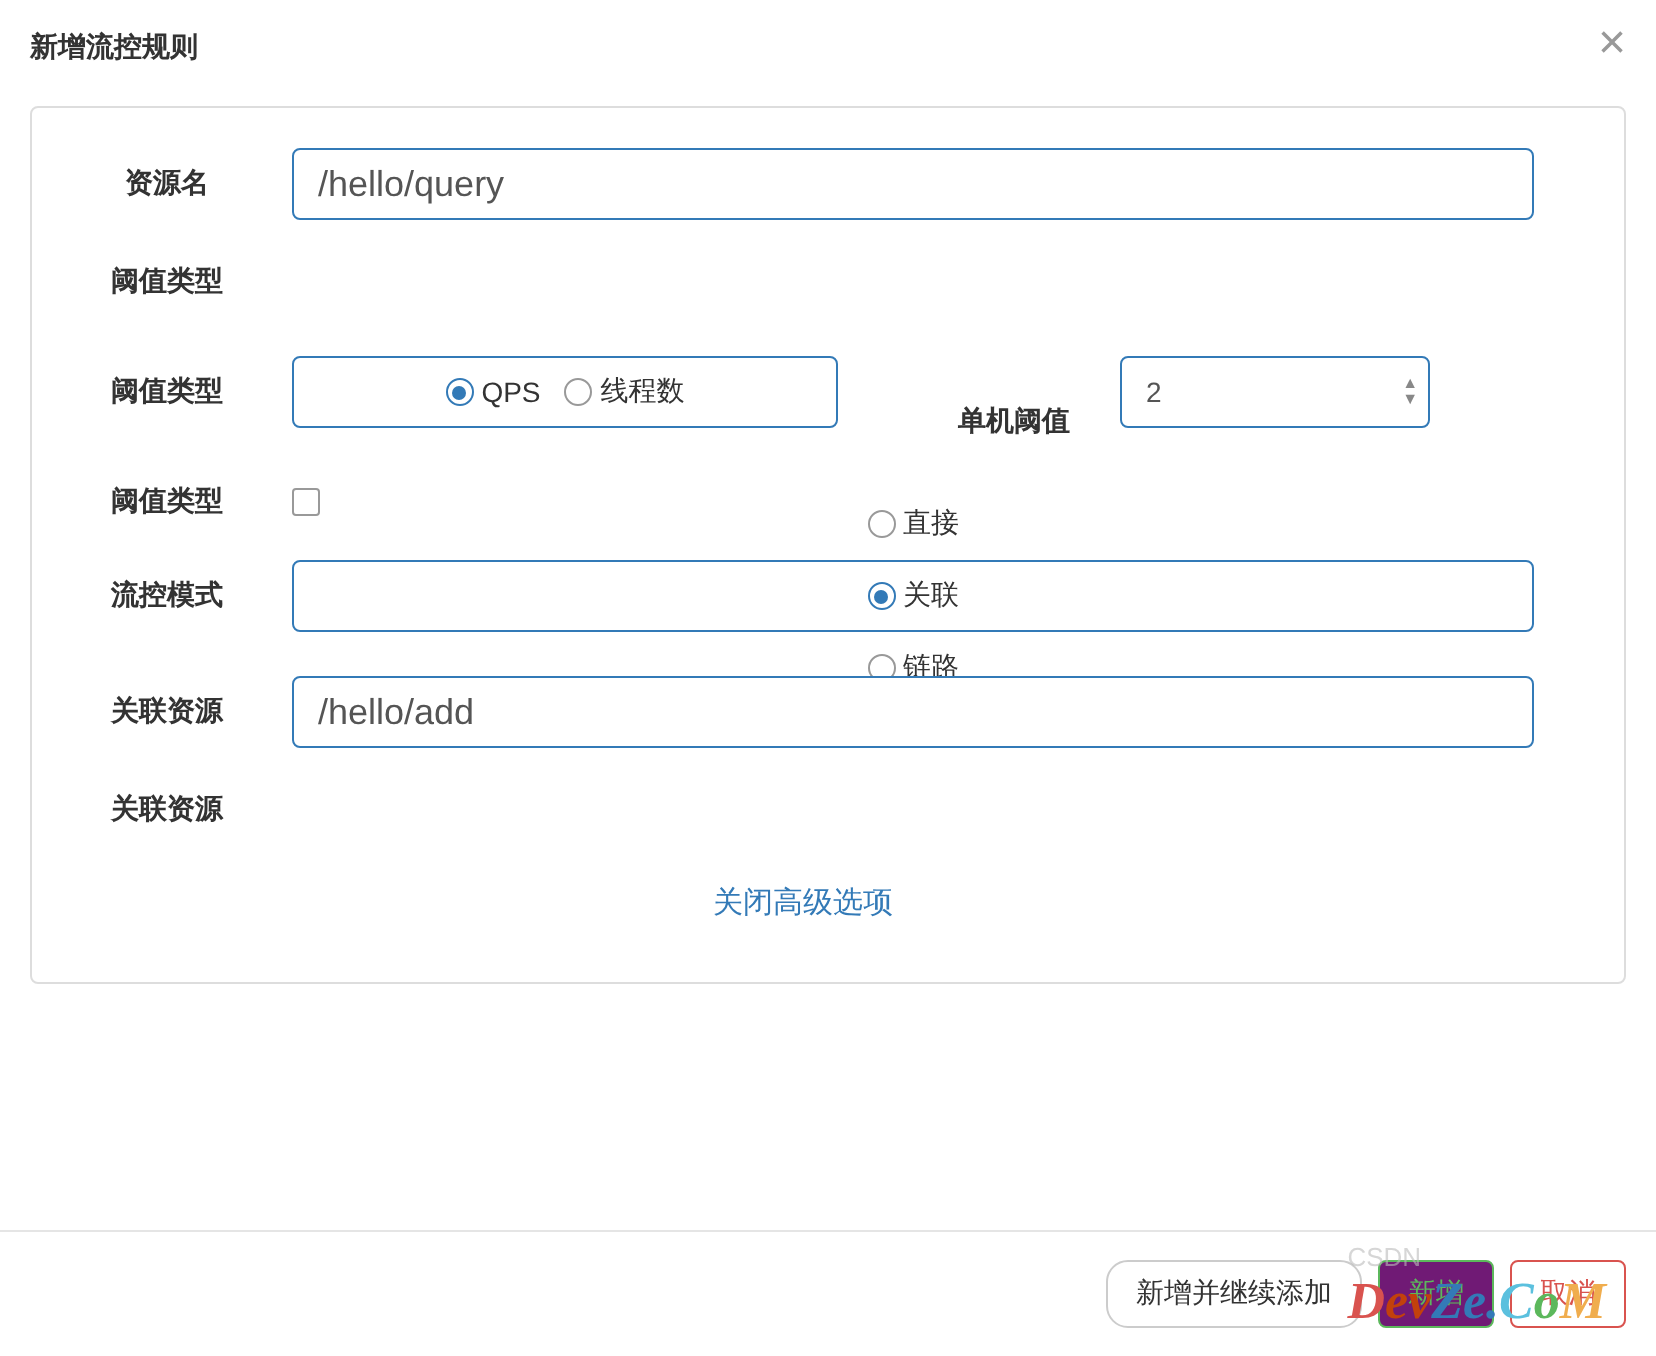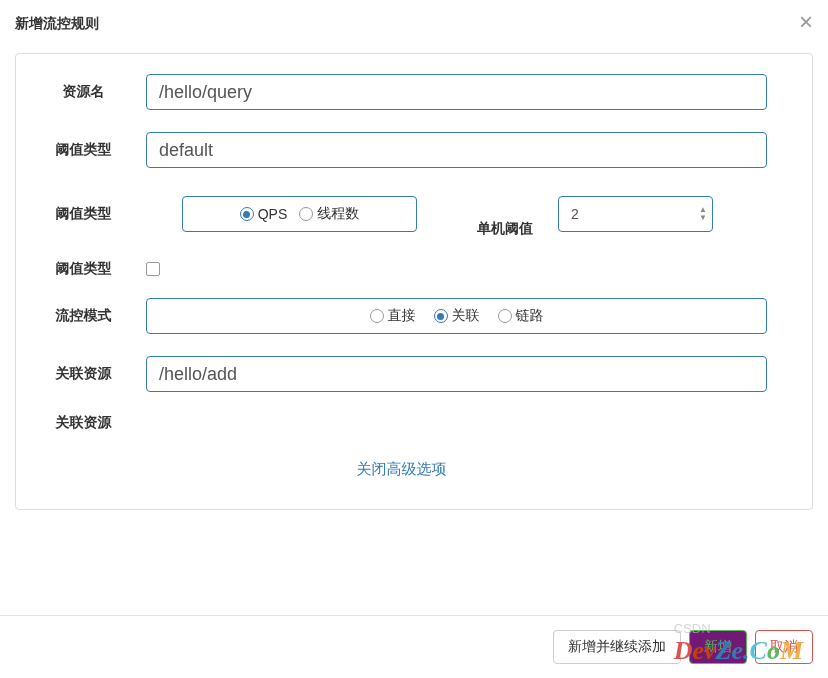--- a/index.html
+++ b/index.html
@@ -74,36 +74,36 @@
       height: 36px;
       border: 1px solid #337ab7;
       border-radius: 4px;
       display: flex;
       align-items: center;
       justify-content: center;
       gap: 18px;
     }
     .radio-group-box.centered {
       justify-content: center;
+      flex-direction: column;
     }
     .threshold-row {
       display: flex;
       align-items: center;
       margin-bottom: 22px;
     }
     .threshold-radio-box {
-      width: 235px;
+      width: 273px;
       height: 36px;
       border: 1px solid #337ab7;
       border-radius: 4px;
       display: flex;
       align-items: center;
       justify-content: center;
       gap: 12px;
-      margin-left: 36px;
     }
     .threshold-label2 {
       font-weight: bold;
       color: #333;
       text-align: center;
       margin-left: 60px;
       margin-right: 25px;
       margin-top: 30px;
     }
     .number-input-wrap {
@@ -194,20 +194,21 @@
       padding: 7px 14px;
       border-radius: 4px;
       font-size: 14px;
       cursor: pointer;
       border: 1px solid transparent;
     }
     .btn-default {
       background: #fff;
       border-color: #ccc;
       color: #333;
+      border-radius: 11px;
     }
     .btn-primary-outline {
       background: #701a75;
       border-color: #5cb85c;
       color: #5cb85c;
     }
     .btn-danger-outline {
       background: #fff;
       border-color: #d9534f;
       color: #d9534f;
@@ -249,21 +250,20 @@
 <div class="modal-body">
   <div class="panel">
 
     <div class="form-row">
       <div class="form-label">资源名</div>
       <input class="form-control" type="text" value="/hello/query" style="">
     </div>
 
     <div class="form-row">
       <div class="form-label">阈值类型</div>
-      <input class="form-control" type="text" value="default" style="">
     </div>
 
     <div class="threshold-row">
       <div class="form-label">阈值类型</div>
       <div class="threshold-radio-box">
         <label class="radio-option">
           <span class="radio-circle checked"></span>
           <span class="radio-text">QPS</span>
         </label>
         <label class="radio-option">

